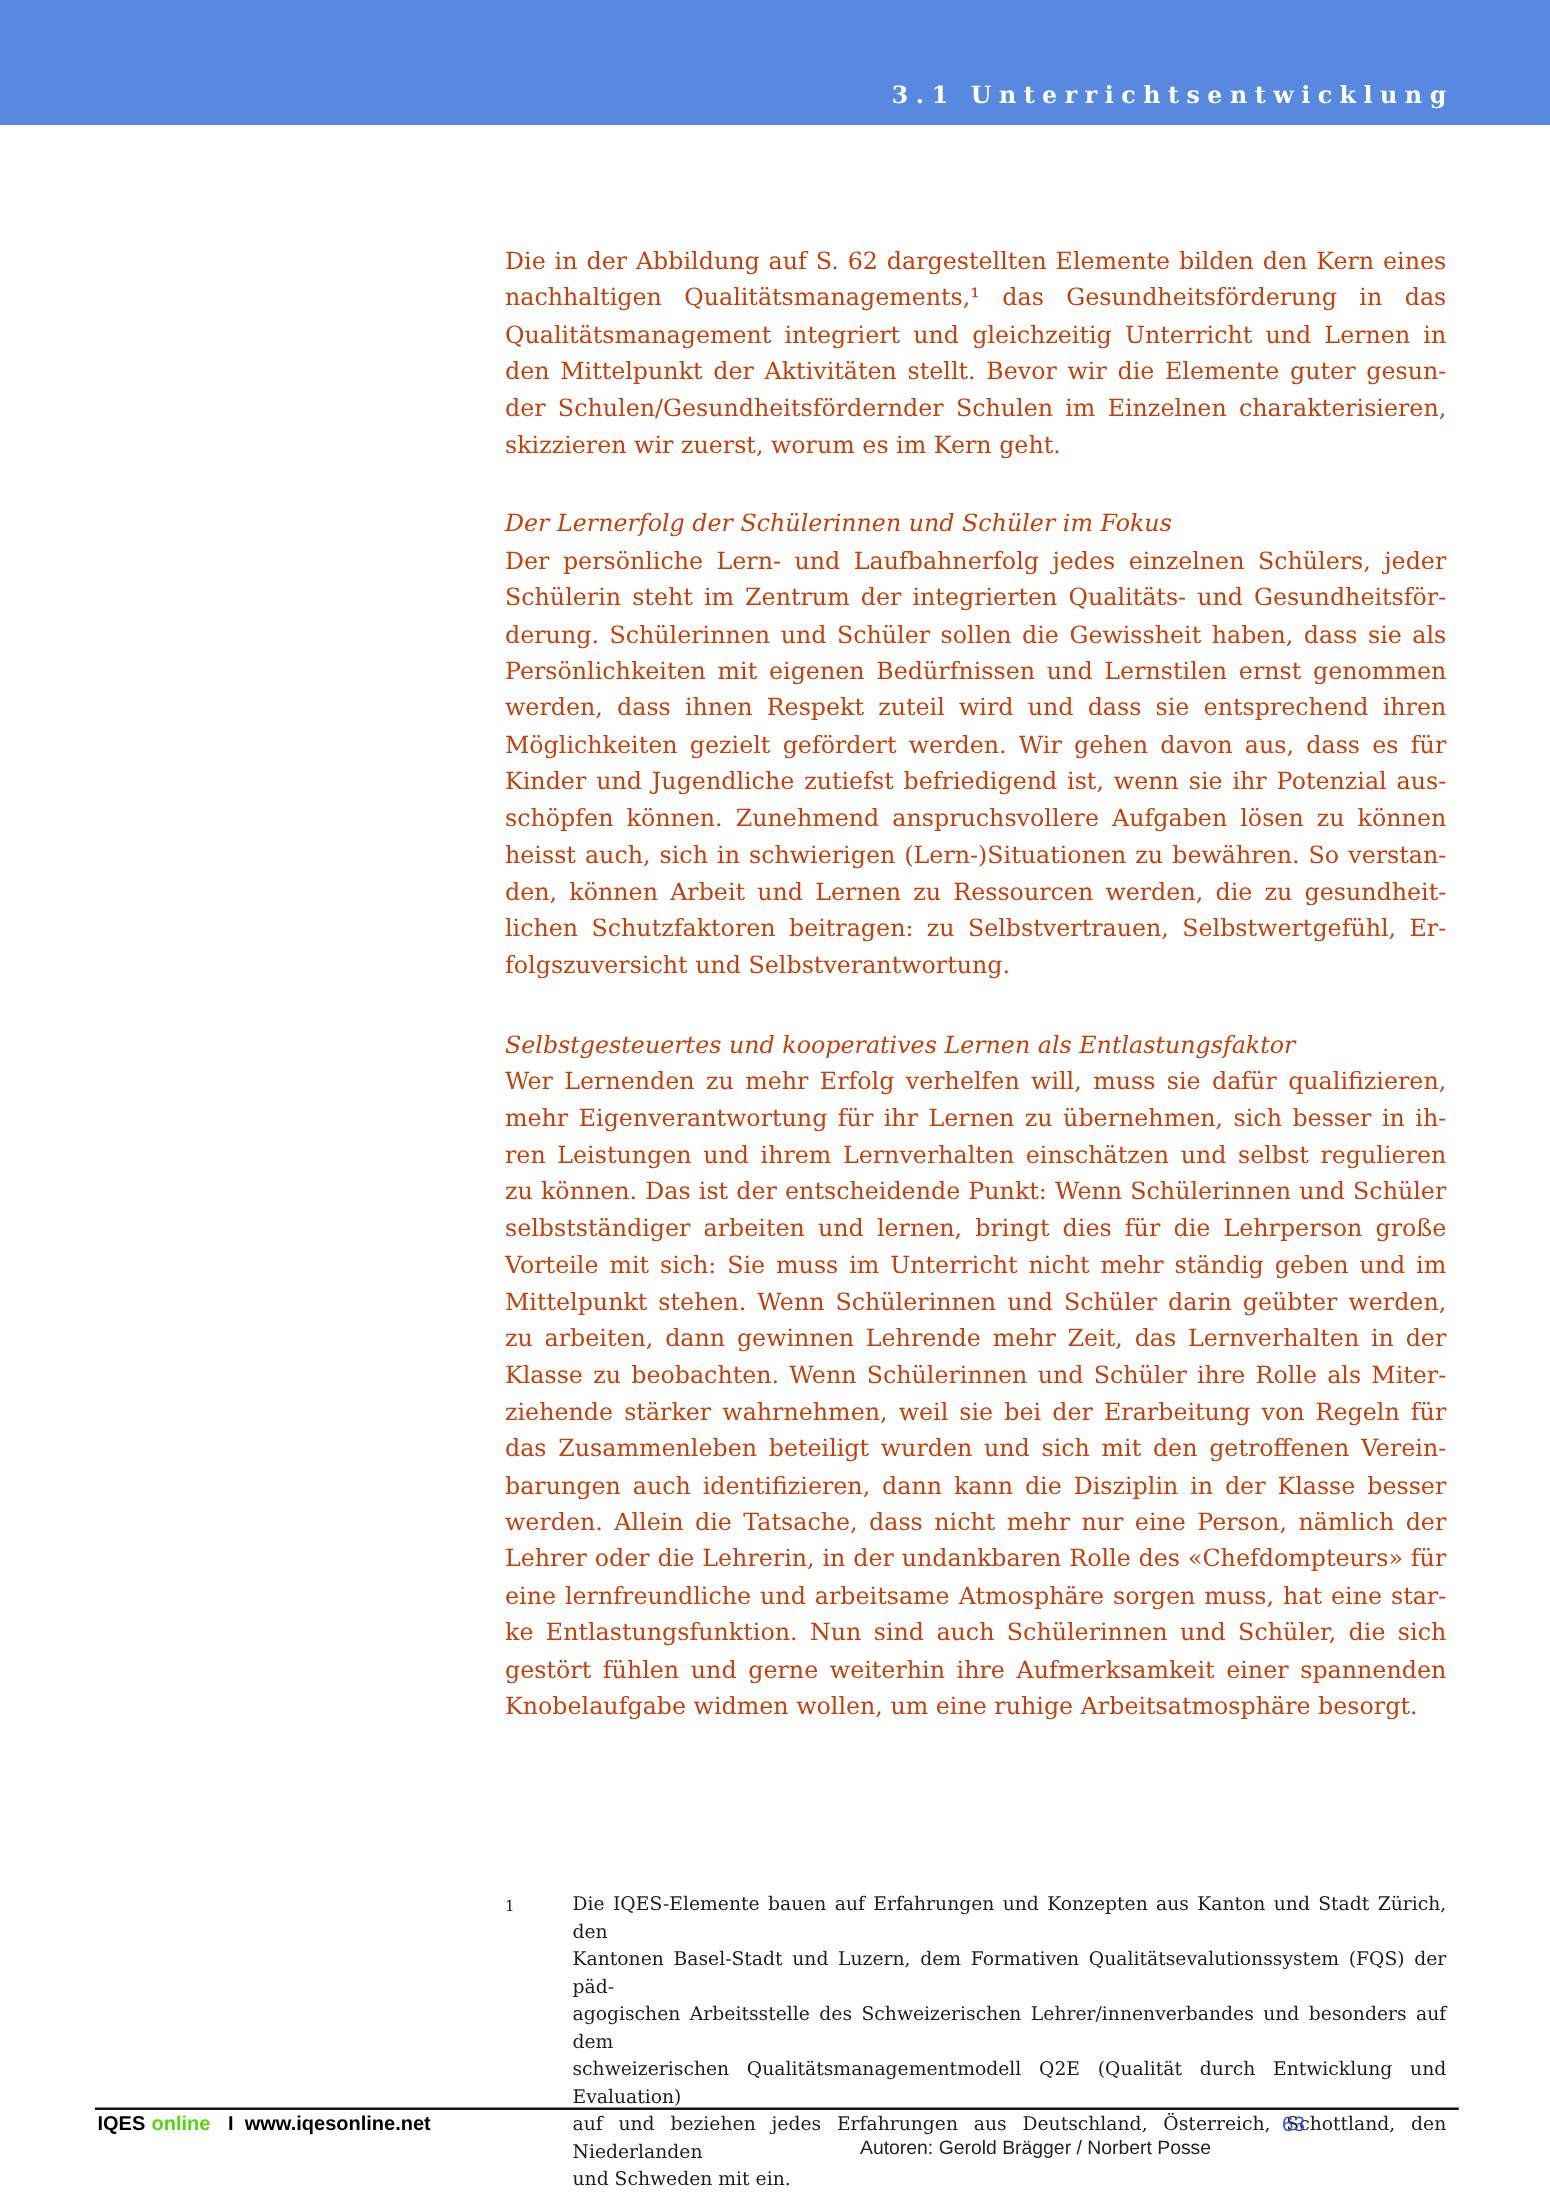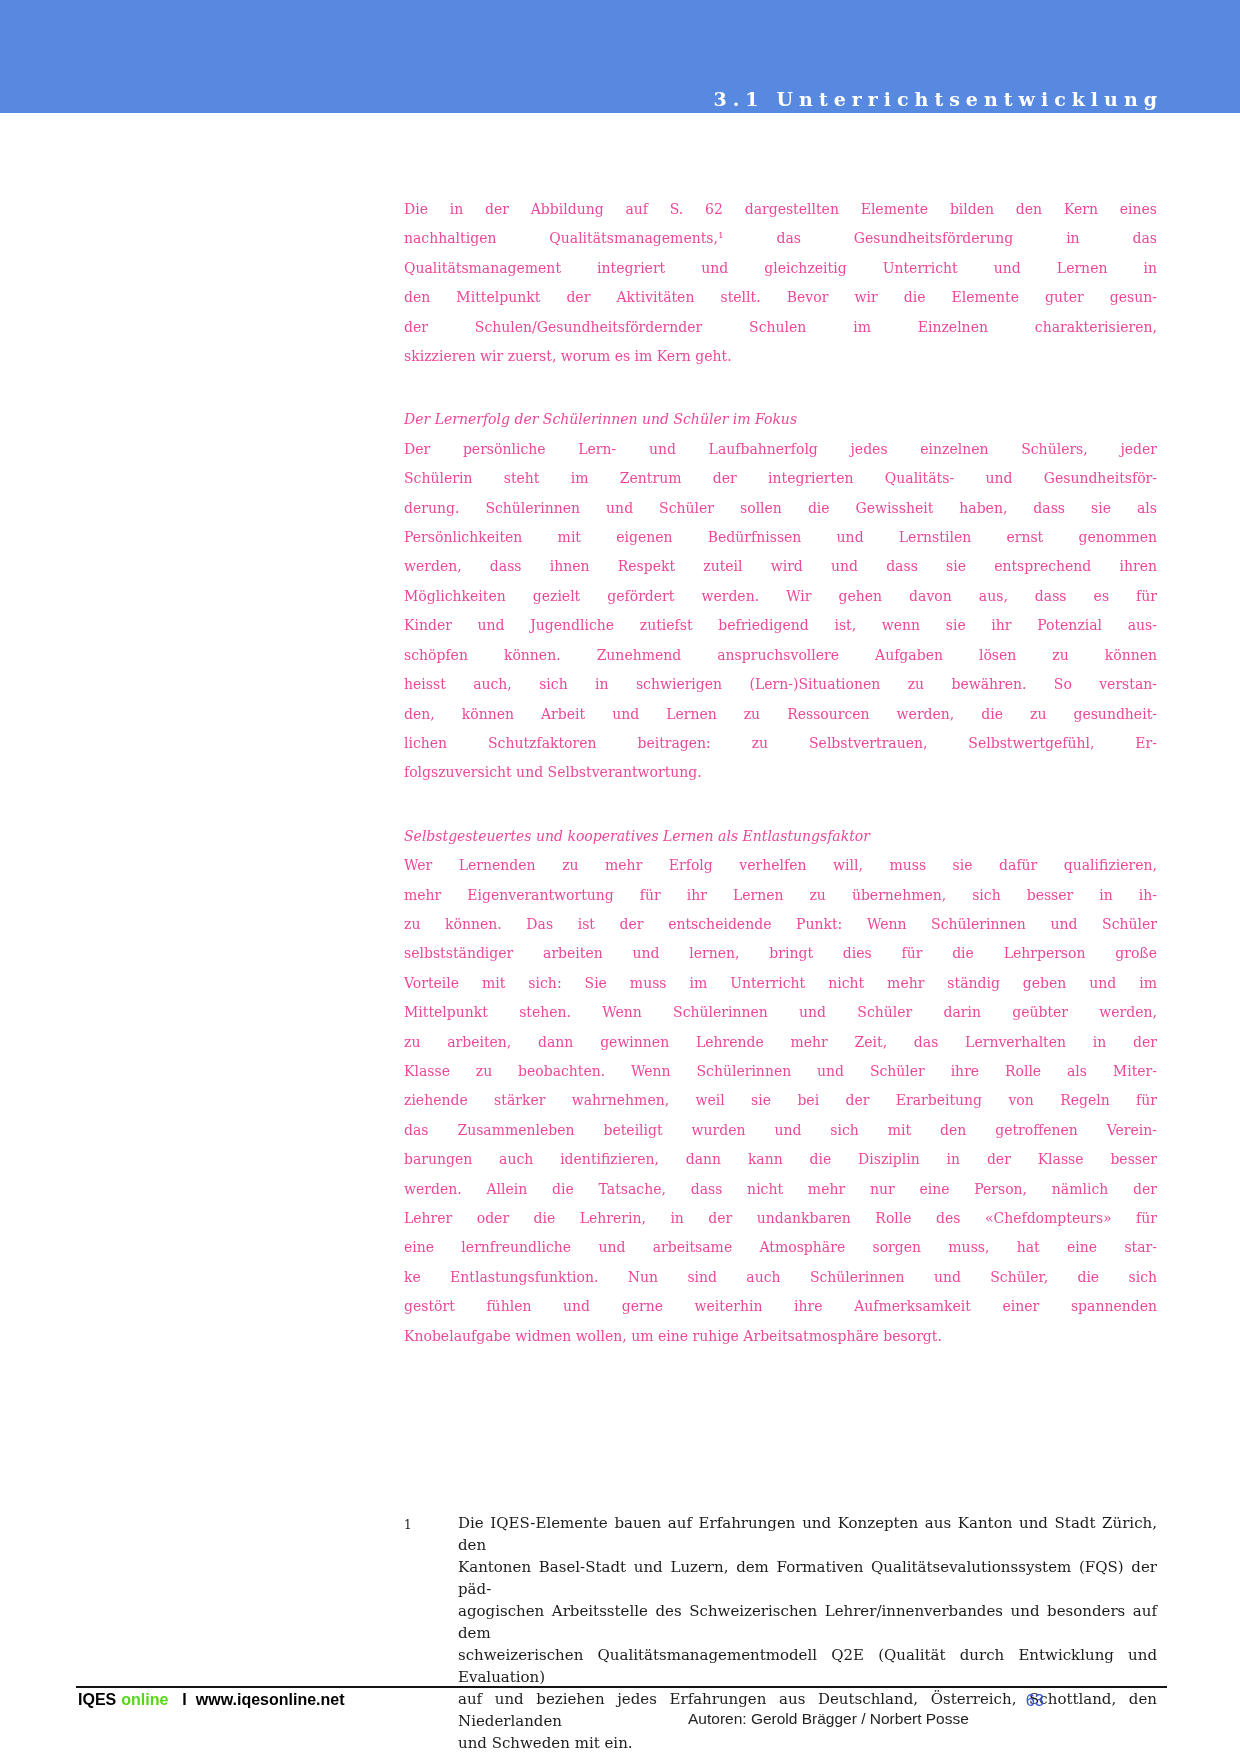--- a/index.html
+++ b/index.html
@@ -3,35 +3,35 @@
 <meta charset="utf-8">
 <style>
   html,body { margin:0; padding:0; background:#ffffff; }
   .page {
     position:relative; width:1240px; height:1754px;
     background:#ffffff; overflow:hidden;
   }
 
   
   .chapter-bar {
-    position:absolute; top:0; left:0; right:0; height:113px;
+    position:absolute; top:0; left:0; right:0; height:100px;
     box-sizing:border-box;
     display:flex; align-items:flex-end; justify-content:flex-end;
-    padding:0 77px 3px 0;
+    padding:0 77px 13px 0;
     font-family:"DejaVu Serif", serif;
     font-weight:700; font-size:19px; color:#ffffff;
   }
   .chapter-number { letter-spacing:6px; margin-right:12px; }
   .chapter-title  { letter-spacing:6px; }
 
   
   .body-column {
     position:absolute; top:195px; left:404px; width:753px;
     font-family:"DejaVu Serif", serif;
-    font-size:14px; line-height:29.4px; color:#ec4899;
+    font-size:19px; line-height:29.4px; color:#c2410c;
     hyphens:none;
   }
   .jline { text-align:justify; text-align-last:justify; }
   .jline.last { text-align-last:left; }
   .heading { font-style:italic; margin-top:34px; }
 
   
   .footnote {
     position:absolute; top:1512px; left:404px; width:753px;
     display:flex;
@@ -87,20 +87,21 @@
         <div class="jline">schöpfen können. Zunehmend anspruchsvollere Aufgaben lösen zu können</div>
         <div class="jline">heisst auch, sich in schwierigen (Lern-)Situationen zu bewähren. So verstan-</div>
         <div class="jline">den, können Arbeit und Lernen zu Ressourcen werden, die zu gesundheit-</div>
         <div class="jline">lichen Schutzfaktoren beitragen: zu Selbstvertrauen, Selbstwertgefühl, Er-</div>
         <div class="jline last">folgszuversicht und Selbstverantwortung.</div>
       </div>
       <div class="heading">Selbstgesteuertes und kooperatives Lernen als Entlastungsfaktor</div>
       <div class="paragraph">
         <div class="jline">Wer Lernenden zu mehr Erfolg verhelfen will, muss sie dafür qualifizieren,</div>
         <div class="jline">mehr Eigenverantwortung für ihr Lernen zu übernehmen, sich besser in ih-</div>
+        <div class="jline">ren Leistungen und ihrem Lernverhalten einschätzen und selbst regulieren</div>
         <div class="jline">zu können. Das ist der entscheidende Punkt: Wenn Schülerinnen und Schüler</div>
         <div class="jline">selbstständiger arbeiten und lernen, bringt dies für die Lehrperson große</div>
         <div class="jline">Vorteile mit sich: Sie muss im Unterricht nicht mehr ständig geben und im</div>
         <div class="jline">Mittelpunkt stehen. Wenn Schülerinnen und Schüler darin geübter werden,</div>
         <div class="jline">zu arbeiten, dann gewinnen Lehrende mehr Zeit, das Lernverhalten in der</div>
         <div class="jline">Klasse zu beobachten. Wenn Schülerinnen und Schüler ihre Rolle als Miter-</div>
         <div class="jline">ziehende stärker wahrnehmen, weil sie bei der Erarbeitung von Regeln für</div>
         <div class="jline">das Zusammenleben beteiligt wurden und sich mit den getroffenen Verein-</div>
         <div class="jline">barungen auch identifizieren, dann kann die Disziplin in der Klasse besser</div>
         <div class="jline">werden. Allein die Tatsache, dass nicht mehr nur eine Person, nämlich der</div>

